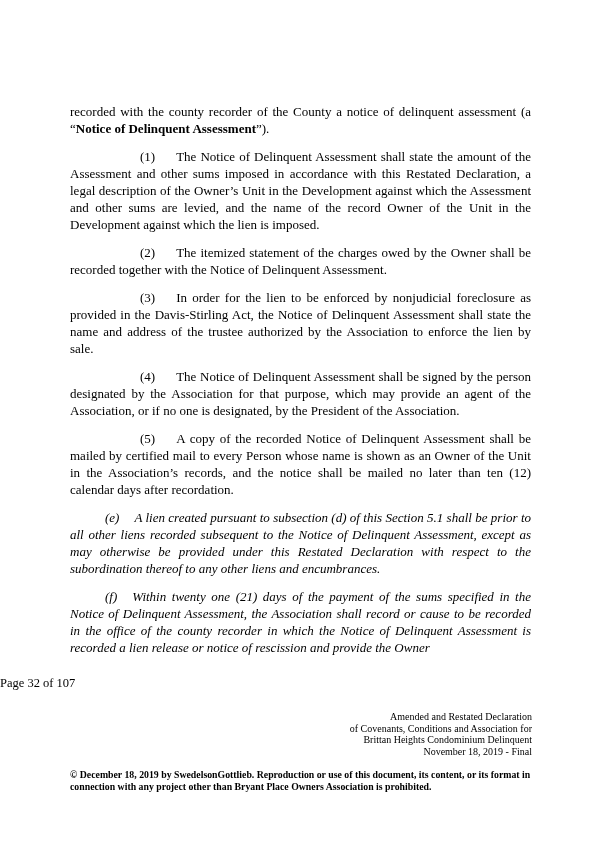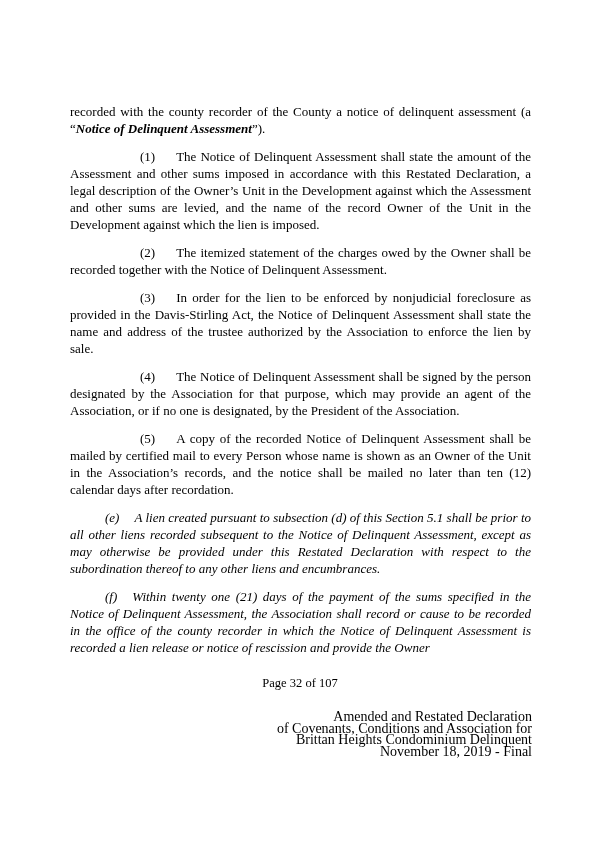--- a/index.html
+++ b/index.html
@@ -27,36 +27,35 @@
   .para {
     margin: 0 0 11px 0;
     font-size: 13px;
     line-height: 17px;
     text-align: justify;
   }
   .indent-2 { text-indent: 70px; }
   .indent-1 { text-indent: 35px; font-style: italic; }
   .num { padding-right: 21px; }
   .letter { padding-right: 15px; }
-  .em { font-weight: bold; font-style: italic; }
+  .em { font-weight: bold; }
   .page-number {
     position: absolute;
     top: 676px;
     left: 0;
     width: 100%;
-    text-align: center;
     font-size: 12.5px;
     line-height: 15px;
   }
   .doc-info {
     position: absolute;
     top: 711px;
     right: 68px;
     text-align: right;
-    font-size: 14px;
+    font-size: 10px;
     line-height: 11.5px;
   }
   .copyright {
     position: absolute;
     top: 769px;
     left: 70px;
     width: 462px;
     font-size: 9.8px;
     line-height: 12px;
     font-weight: bold;
@@ -90,14 +89,15 @@
 
   <div class="page-number">Page 32 of 107</div>
 
   <div class="doc-info">
     <div>Amended and Restated Declaration</div>
     <div>of Covenants, Conditions and Association for</div>
     <div>Brittan Heights Condominium Delinquent</div>
     <div>November 18, 2019 - Final</div>
   </div>
 
+  <div class="copyright">© December 18, 2019 by SwedelsonGottlieb. Reproduction or use of this document, its content, or its format in connection with any project other than Bryant Place Owners Association is prohibited.</div>
 
 </div>
 
 </body></html>

